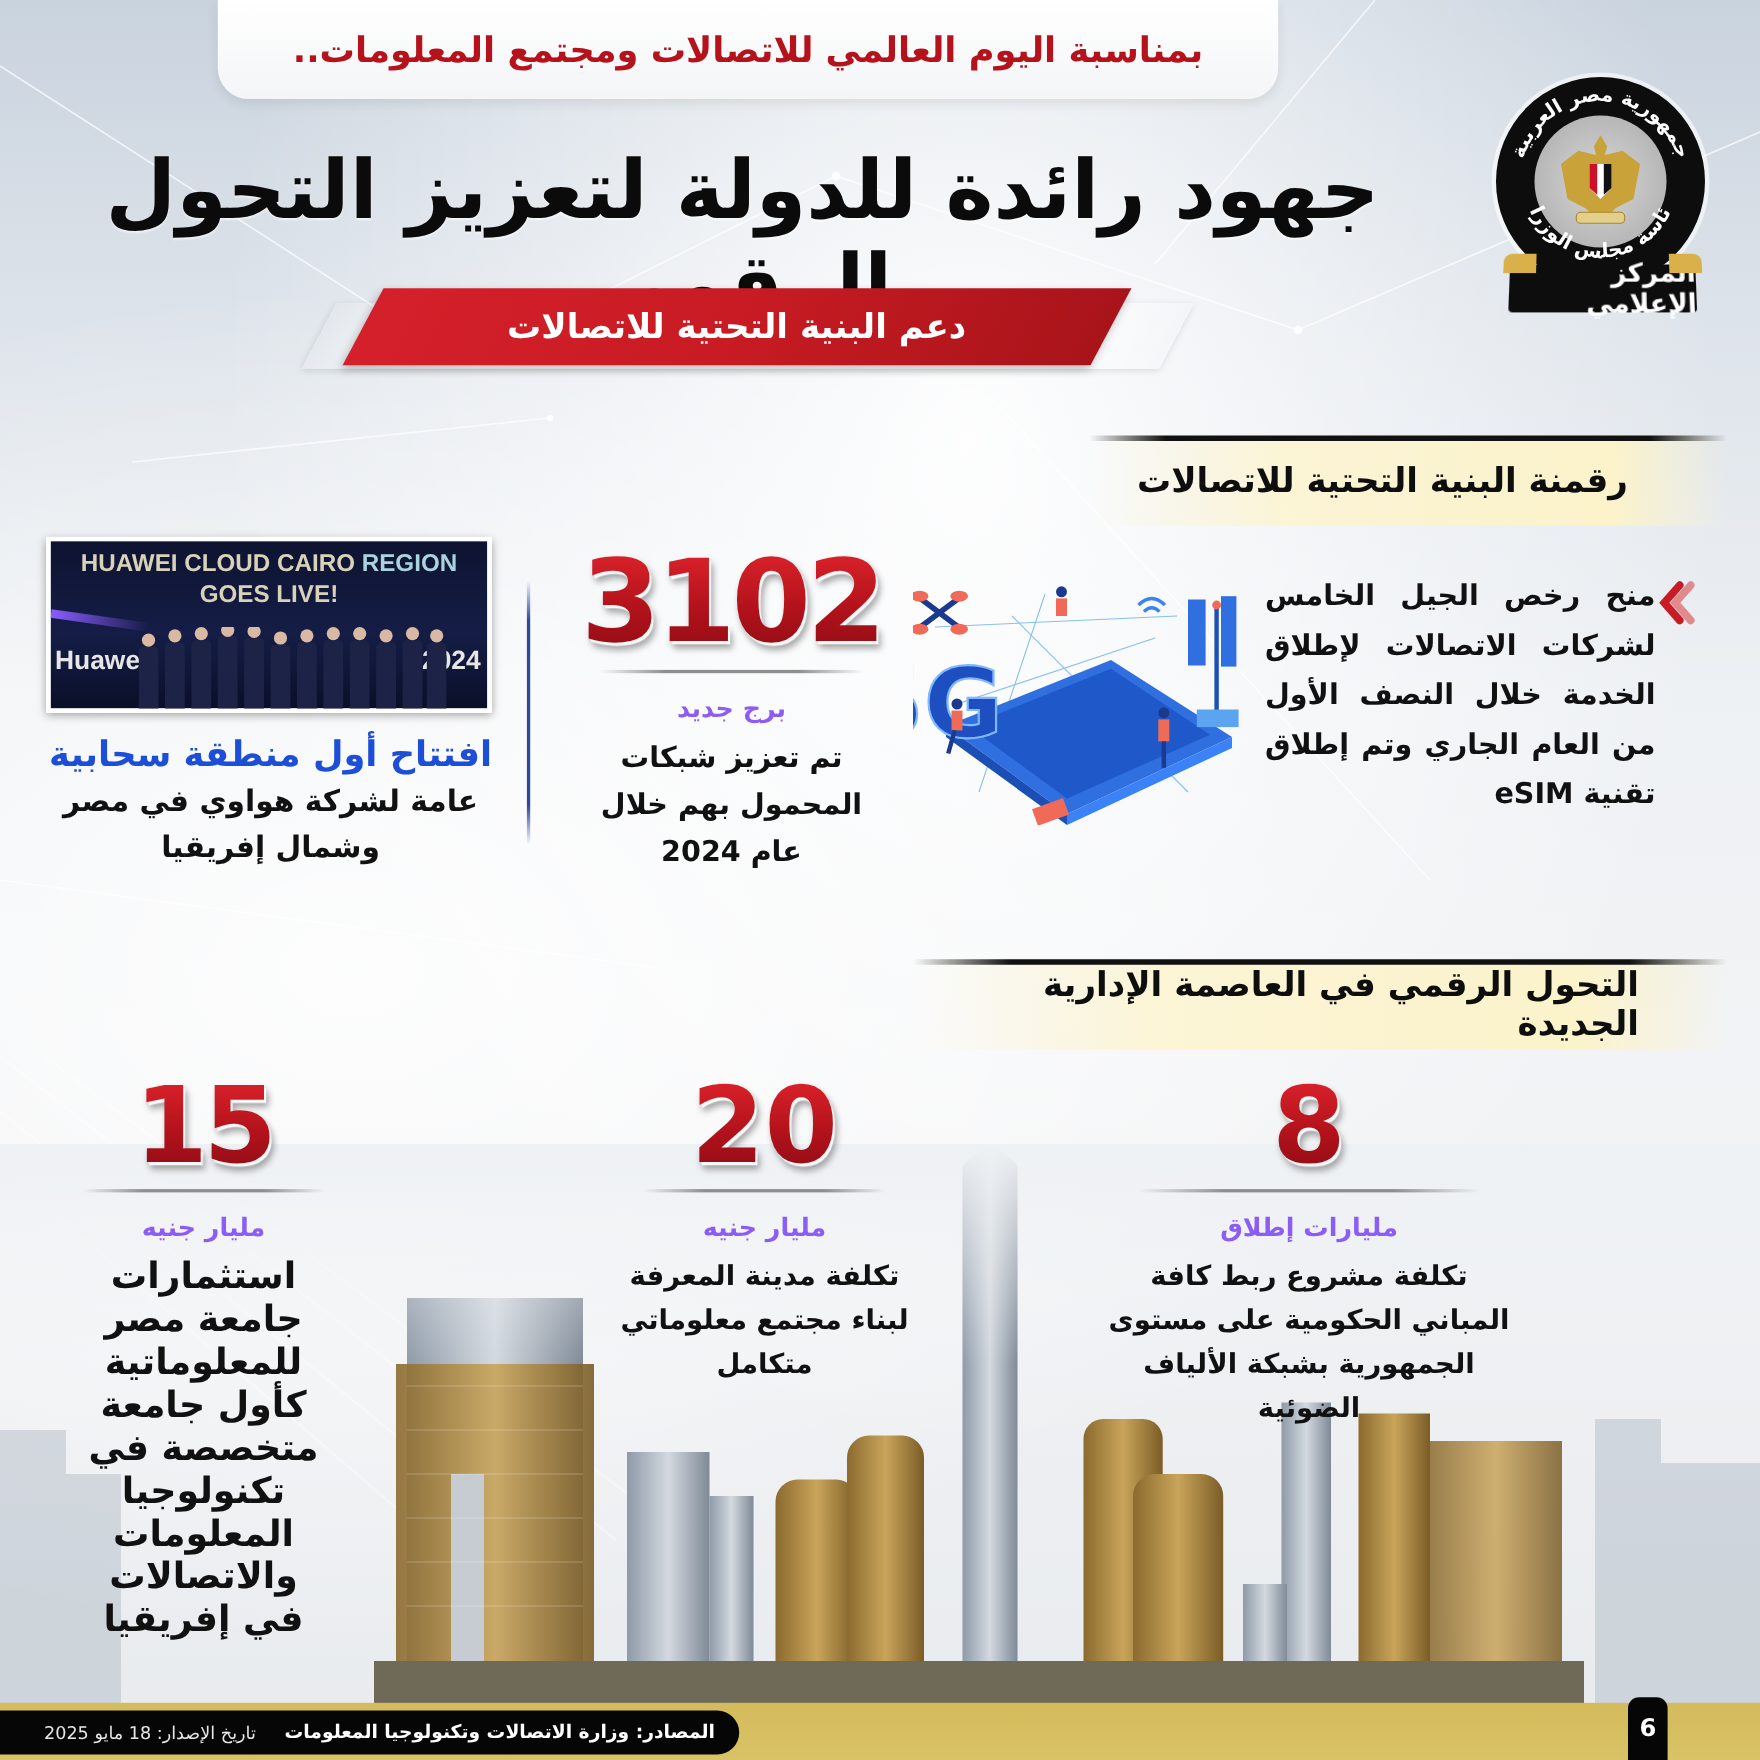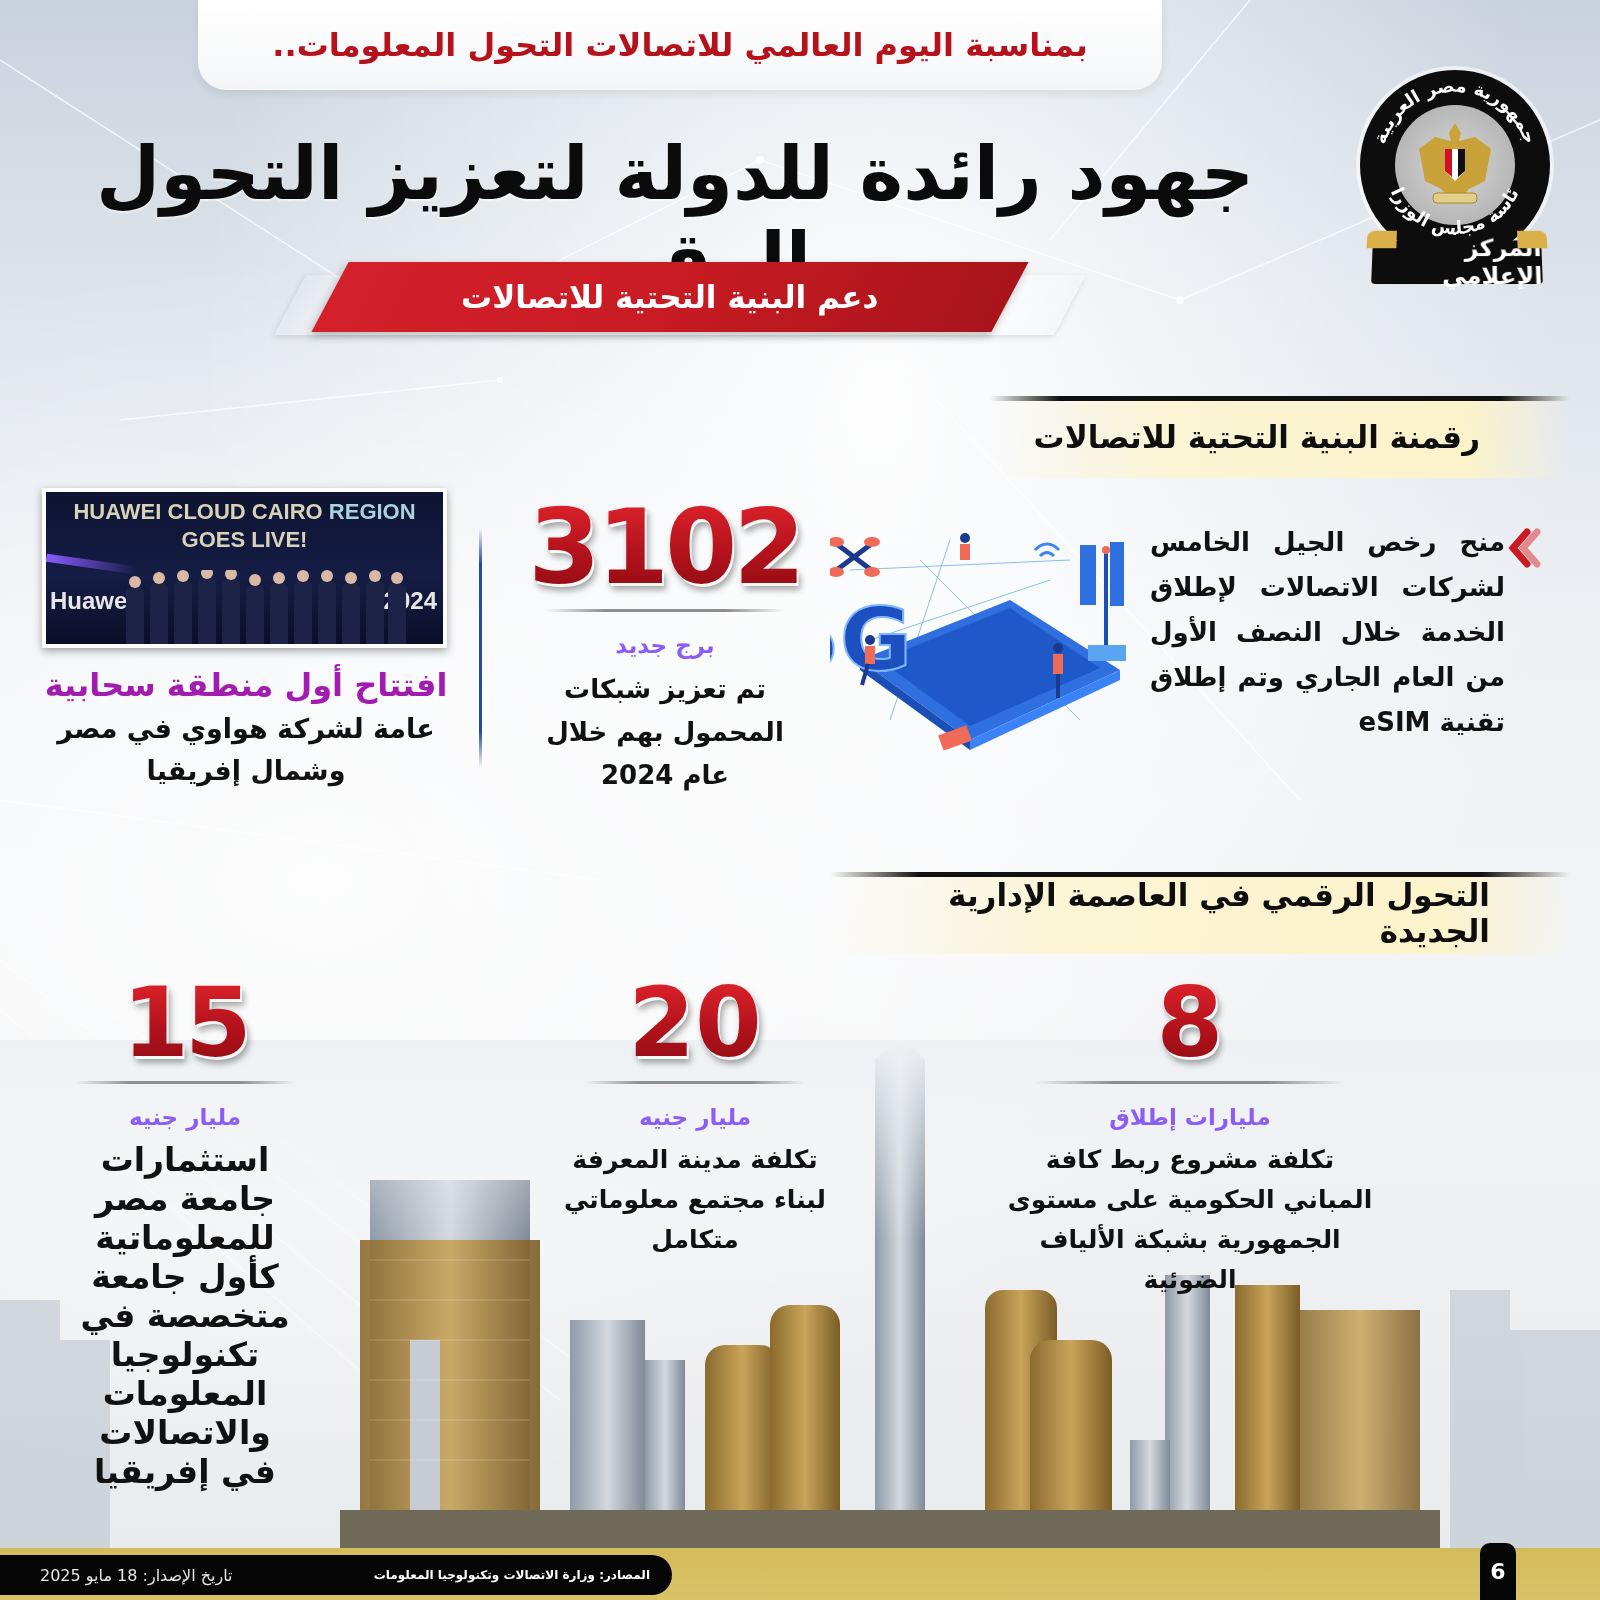--- a/index.html
+++ b/index.html
@@ -157,21 +157,21 @@
   .photo .people { position: absolute; left: 80px; top: 78px; width: 280px; height: 80px; }
   .photo .cloud {
     position: absolute; left: 105px; top: 100px; width: 220px; height: 48px;
     background: #e8e6e6; border: 3px solid #d9242b; border-radius: 28px;
     display: flex; flex-direction: column; align-items: center; justify-content: center;
   }
   .photo .cloud span { font-size: 8px; color: #333; font-family: "Liberation Sans", sans-serif; line-height: 10px; }
   .photo .streak { position: absolute; left: 0; top: 68px; width: 90px; height: 8px; background: linear-gradient(90deg, #8a5cff, rgba(138,92,255,0)); transform: rotate(8deg); }
 
   .huawei-text { position: absolute; left: 36px; top: 662px; width: 420px; text-align: center; }
-  .huawei-text .h1 { color: #a21caf; font-size: 32px; font-weight: bold; line-height: 46px; }
+  .huawei-text .h1 { color: #1d4ed8; font-size: 32px; font-weight: bold; line-height: 46px; }
   .huawei-text .h2 { color: #111; font-size: 27px; font-weight: bold; line-height: 42px; }
 
   
   .stat-8 { left: 1000px; top: 975px; width: 380px; }
   .stat-8 .big-num { font-size: 96px; }
   .stat-8 .stat-rule { width: 310px; }
   .stat-20 { left: 560px; top: 975px; width: 270px; }
   .stat-20 .big-num { font-size: 96px; }
   .stat-20 .stat-rule { width: 220px; }
   .stat-15 { left: 70px; top: 975px; width: 230px; }
@@ -187,21 +187,21 @@
   .footer-gold {
     position: absolute; left: 0; top: 1548px; width: 1600px; height: 52px;
     background: linear-gradient(180deg, #d4bb5c 0%, #d9c366 100%);
   }
   .footer-bar {
     position: absolute; left: 0; top: 1555px; width: 672px; height: 40px;
     background: #060606; border-radius: 0 20px 20px 0;
     display: flex; align-items: center; justify-content: space-between;
     padding: 0 22px 0 40px; direction: rtl;
   }
-  .footer-bar .src { color: #fff; font-size: 12px; font-weight: bold; }
+  .footer-bar .src { color: #fff; font-size: 17px; font-weight: bold; }
   .footer-bar .date { color: #e6e6e6; font-size: 16px; }
   .page-tab {
     position: absolute; left: 1480px; top: 1543px; width: 36px; height: 57px;
     background: #060606; border-radius: 10px 10px 0 0;
     display: flex; align-items: center; justify-content: center;
     color: #fff; font-size: 22px; font-weight: bold;
   }
 </style>
 </head>
 <body>
@@ -225,21 +225,21 @@
   </g>
   <g stroke="#ffffff" stroke-width="2" opacity="0.35">
     <line x1="0" y1="960" x2="560" y2="1400"></line>
     <line x1="0" y1="1010" x2="500" y2="1420"></line>
     <line x1="0" y1="1060" x2="440" y2="1440"></line>
     <line x1="40" y1="960" x2="600" y2="1380"></line>
   </g>
 </svg>
 
 <div class="top-pill">
-  <span>بمناسبة اليوم العالمي  للاتصالات التحول المعلومات..</span>
+  <span>بمناسبة اليوم العالمي  للاتصالات ومجتمع المعلومات..</span>
 </div>
 
 <div class="logo">
   <svg class="logo-ring-text" viewBox="0 0 190 190">
     <defs>
       <path id="ringTop" d="M 22 95 A 73 73 0 0 1 168 95"></path>
       <path id="ringBot" d="M 30 120 A 70 70 0 0 0 160 120"></path>
     </defs>
     <text font-size="18" font-weight="bold" fill="#fff" font-family="DejaVu Sans, sans-serif">
       <textPath href="#ringTop" startOffset="50%" text-anchor="middle">جمهورية مصر العربية</textPath>

